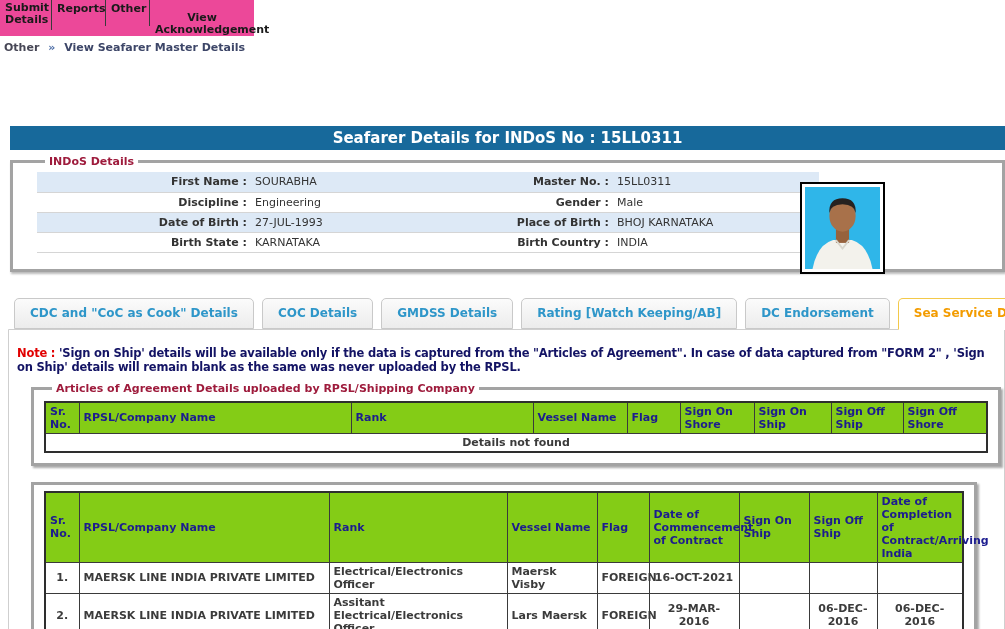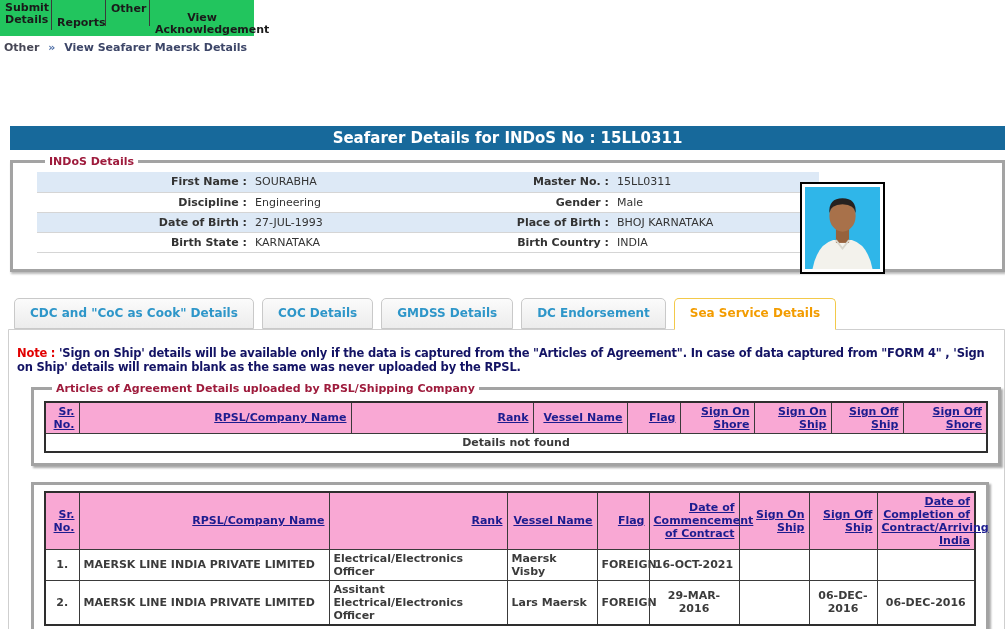--- a/index.html
+++ b/index.html
@@ -1,25 +1,25 @@
 <!DOCTYPE html>
 <html><head>
 <meta charset="utf-8">
 <style>
   * { box-sizing: border-box; margin: 0; padding: 0; }
   html, body { width: 1005px; height: 629px; background: #fff; overflow: hidden; }
   body { font-family: "DejaVu Sans", sans-serif; font-size: 11px; color: #333; }
 
   
-  .menubar { display: inline-flex; background: #22c55e; align-items: flex-start; }
+  .menubar { display: inline-flex; background: #ec4899; align-items: flex-start; }
   .menu-item { font-weight: bold; color: #1a1a1a; text-align: center; padding: 2px 5px 3px;
                line-height: 12px; cursor: pointer; }
   .menu-item.sep { border-right: 1px solid #3a3a3a; }
   .menu-item.w1 { width: 52px; height: 30px; }
-  .menu-item.w2 { width: 54px; height: 26px; padding-top: 17px; }
+  .menu-item.w2 { width: 54px; height: 26px; padding-top: 3px; }
   .menu-item.w3 { width: 44px; height: 26px; padding-top: 3px; }
   .menu-item.w4 { width: 104px; padding-top: 12px; height: 36px; }
 
   
   .breadcrumb { margin: 5px 0 0 4px; font-weight: bold; color: #474756; height: 15px; }
   .breadcrumb .root { color: #474756; cursor: pointer; }
   .breadcrumb .sep { color: #4a6ba5; margin: 0 5px; }
   .breadcrumb .current { color: #3d4668; }
 
   
@@ -57,52 +57,52 @@
           line-height: 14px; letter-spacing: -0.2px; }
   .note .note-prefix { color: #e10000; }
 
   
   .grid-fs { margin: 8px 38px 0 22px; padding: 6px 10px 10px; box-shadow: 2px 2px 2px #aaa; }
   .grid-fs.second { margin-top: 16px; }
   table.grid { width: 100%; border-collapse: collapse; border: 2px solid #2e2e2e;
                table-layout: fixed; }
   table.grid th, table.grid td { border: 1px solid #3a3a3a; padding: 2px 4px;
                font-size: 11px; line-height: 13px; vertical-align: middle; }
-  table.grid th { background: #f9a8d4; color: #1c1c8f; font-weight: bold; text-align: right; text-decoration: underline; }
+  table.grid th { background: #84cc16; color: #1c1c8f; font-weight: bold; text-align: left; }
   table.grid td { color: #3b3b3b; font-weight: bold; }
   td.ctr, th.ctr { text-align: center; }
   td.lft { text-align: left; }
   .empty-row td { color: #e10000; text-align: center; font-weight: bold; height: 17px; }
   
   .t1 .co0 { width: 34px; } .t1 .co1 { width: 272px; } .t1 .co2 { width: 182px; }
   .t1 .co3 { width: 94px; } .t1 .co4 { width: 53px; } .t1 .co5 { width: 74px; }
   .t1 .co6 { width: 77px; } .t1 .co7 { width: 72px; } .t1 .co8 { width: 84px; }
   
   .t2 .co0 { width: 34px; } .t2 .co1 { width: 250px; } .t2 .co2 { width: 178px; }
   .t2 .co3 { width: 90px; } .t2 .co4 { width: 52px; } .t2 .co5 { width: 90px; }
-  .t2 .co6 { width: 70px; } .t2 .co7 { width: 68px; } .t2 .co8 { width: 98px; }
+  .t2 .co6 { width: 70px; } .t2 .co7 { width: 68px; } .t2 .co8 { width: 86px; }
 </style>
 </head>
 <body>
 
 
 
 
 <div class="menubar">
   <div class="menu-item w1 sep">Submit Details</div>
   <div class="menu-item w2 sep">Reports</div>
   <div class="menu-item w3 sep">Other</div>
   <div class="menu-item w4">View Acknowledgement</div>
 </div>
 
 
 <div class="breadcrumb">
   <span class="root">Other</span>
   <span class="sep">»</span>
-  <span class="current">View Seafarer Maersk Details</span>
+  <span class="current">View Seafarer Master Details</span>
 </div>
 
 
 <div class="titlebar">Seafarer Details for INDoS No : 15LL0311</div>
 
 
 <fieldset class="indos-fs">
   <legend>INDoS Details</legend>
   <table class="details-table">
     <tbody>
@@ -142,31 +142,32 @@
       <path d="M33 57 L40 66 L47 57" stroke="#d8d6cc" stroke-width="2" fill="none"></path>
     </svg>
   </div>
 </fieldset>
 
 
 <div class="tabs-row">
   <div class="tab">CDC and "CoC as Cook" Details</div>
   <div class="tab">COC Details</div>
   <div class="tab">GMDSS Details</div>
+  <div class="tab">Rating [Watch Keeping/AB]</div>
   <div class="tab">DC Endorsement</div>
   <div class="tab active">Sea Service Details</div>
 
 </div>
 
 
 <div class="content-box">
 
   <p class="note">
     <span class="note-prefix">Note :</span>
-    <span>'Sign on Ship' details will be available only if the data is captured from the "Articles of Agreement". In case of data captured from "FORM 4" , 'Sign on Ship' details will remain blank as the same was never uploaded by the RPSL.</span>
+    <span>'Sign on Ship' details will be available only if the data is captured from the "Articles of Agreement". In case of data captured from "FORM 2" , 'Sign on Ship' details will remain blank as the same was never uploaded by the RPSL.</span>
   </p>
 
   <fieldset class="grid-fs">
     <legend>Articles of Agreement Details uploaded by RPSL/Shipping Company</legend>
     <table class="grid t1">
       <tbody>
           <tr>
         <th class="co0">Sr. No.</th>
         <th class="co1">RPSL/Company Name</th>
         <th class="co2">Rank</th>

